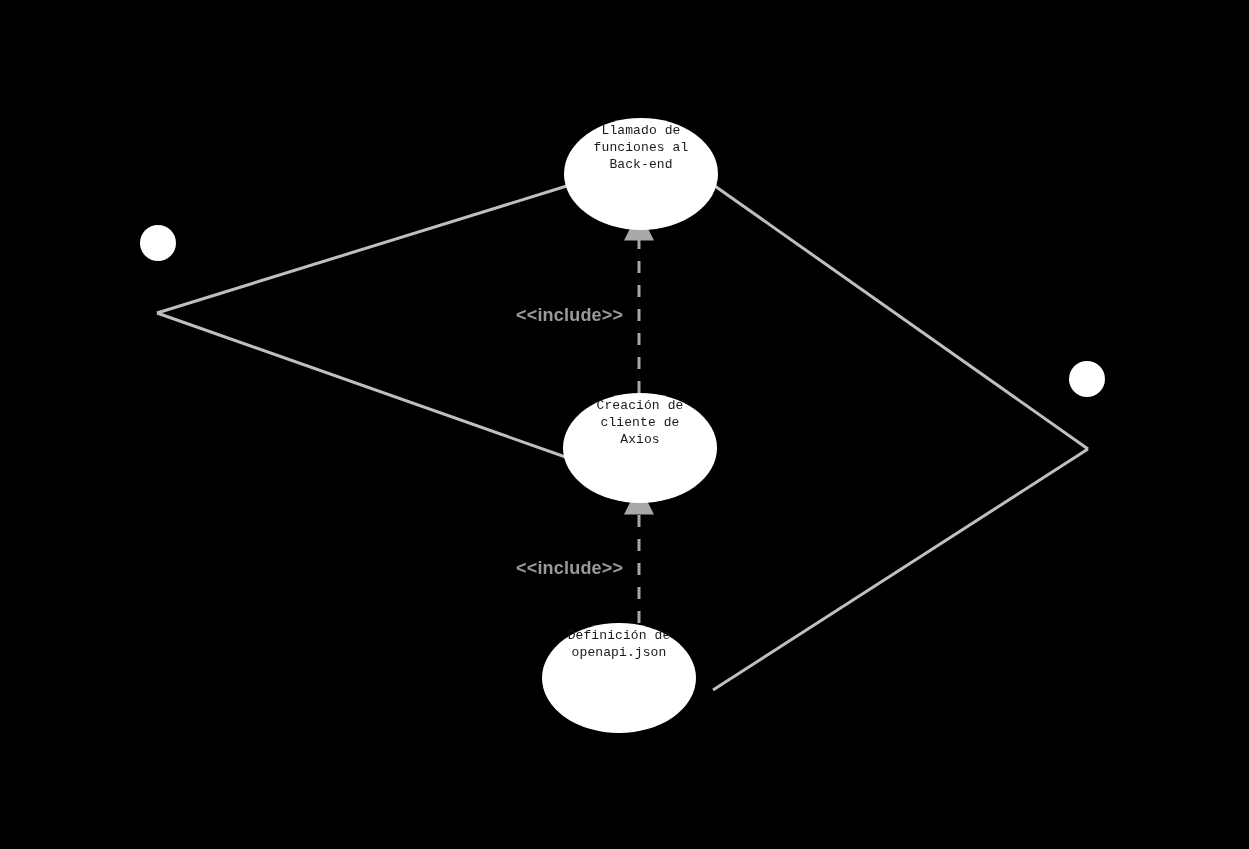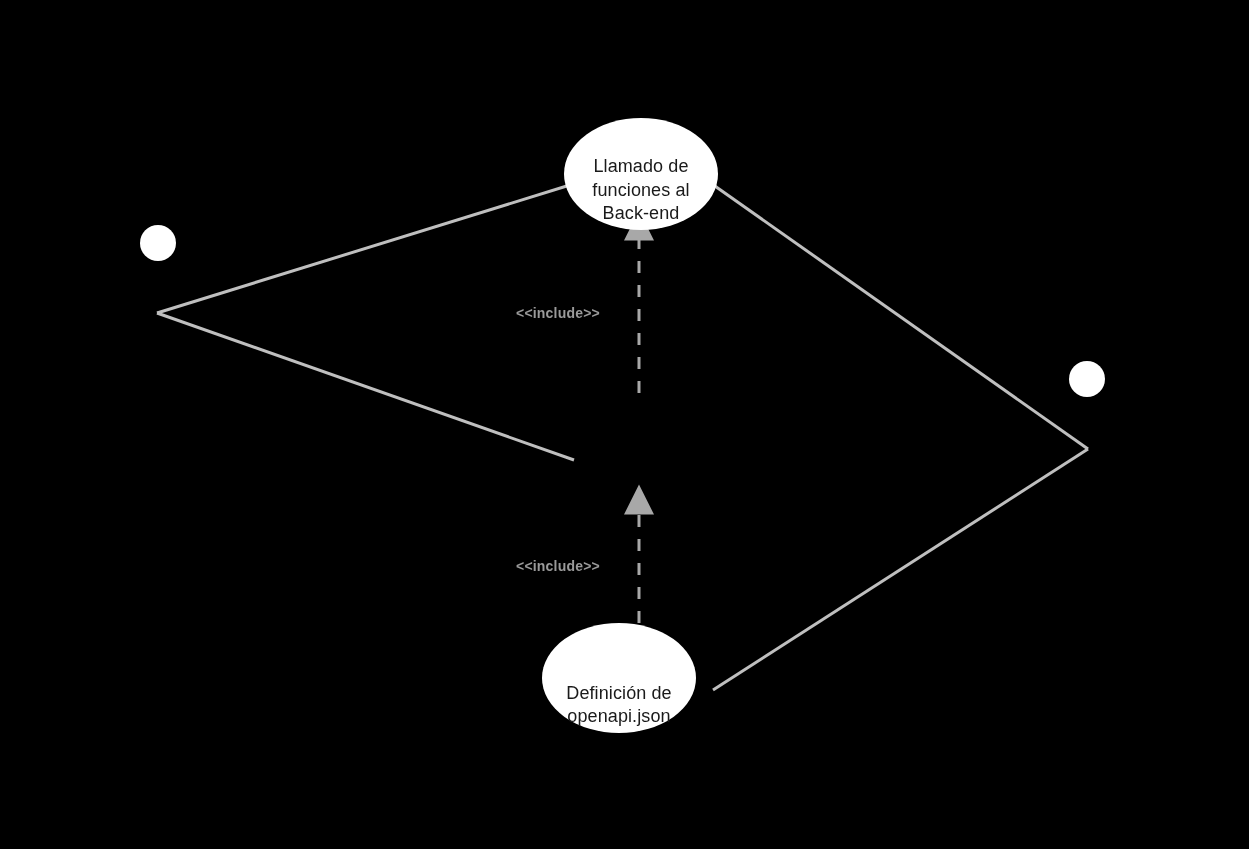--- a/index.html
+++ b/index.html
@@ -20,45 +20,45 @@
     left: 0;
     top: 0;
     width: 1249px;
     height: 849px;
   }
   .usecase {
     position: absolute;
     background: #ffffff;
     border-radius: 50%;
     display: flex;
-    align-items: flex-end;
+    align-items: flex-start;
     justify-content: center;
     text-align: center;
     color: #1a1a1a;
-    font-family: Liberation Sans, sans-serif;
-    font-size: 18px;
+    font-family: Liberation Mono, monospace;
+    font-size: 13px;
     line-height: 1.32;
     letter-spacing: 0.1px;
     box-sizing: border-box;
     padding: 4px 14px;
   }
   .usecase-label {
     display: block;
     white-space: pre-line;
   }
   .actor-head {
     position: absolute;
     background: #ffffff;
     border-radius: 50%;
   }
   .include-label {
     position: absolute;
     color: #9a9a9a;
     font-family: "Liberation Sans", sans-serif;
-    font-size: 14px;
+    font-size: 18px;
     font-weight: bold;
     letter-spacing: 0.2px;
     white-space: nowrap;
   }
 </style>
 </head>
 <body>
 
 <div id="canvas">
 
@@ -81,20 +81,24 @@
       <line x1="639" y1="623" x2="639" y2="510" stroke="#a8a8a8" stroke-width="3" stroke-dasharray="12 12" marker-end="url(#include-arrow)"></line>
     </g>
   </svg>
 
   <div class="usecase" style="left:564px; top:118px; width:154px; height:112px;">
     <span class="usecase-label">Llamado de
 funciones al
 Back-end</span>
   </div>
 
+  <div class="usecase" style="left:563px; top:393px; width:154px; height:110px;">
+    <span class="usecase-label">Creación de
+cliente de Axios</span>
+  </div>
 
   <div class="usecase" style="left:542px; top:623px; width:154px; height:110px;">
     <span class="usecase-label">Definición de
 openapi.json</span>
   </div>
 
   <div class="actor-head" style="left:140px; top:225px; width:36px; height:36px;"></div>
 
   <div class="actor-head" style="left:1069px; top:361px; width:36px; height:36px;"></div>
 

